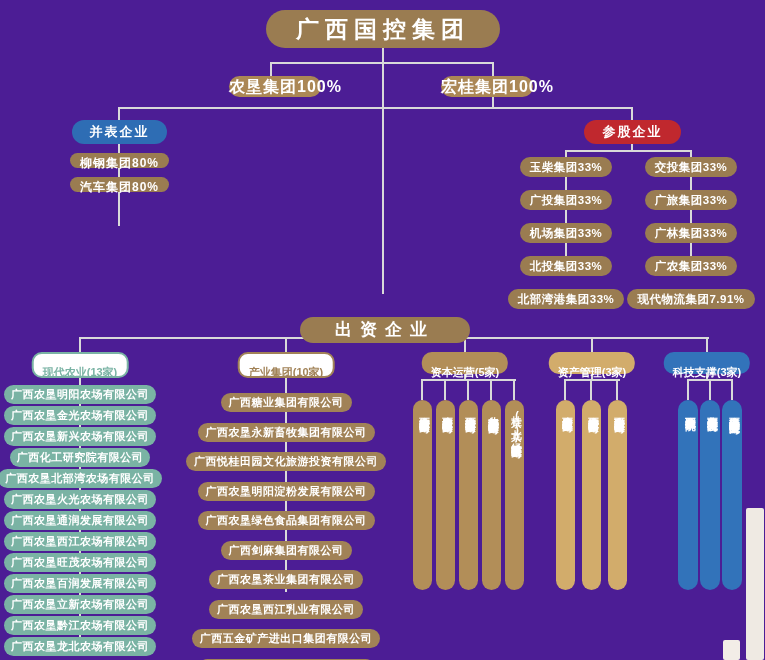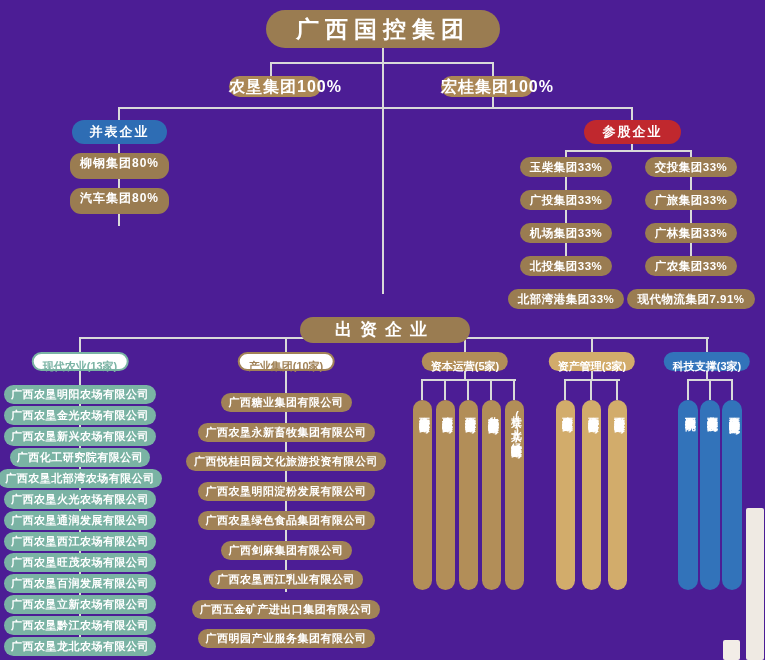--- a/index.html
+++ b/index.html
@@ -19,28 +19,28 @@
           background:var(--label-gold);width:92px;}
   .branch.b0{left:229px;top:76px;} .branch.b1{left:441px;top:76px;}
   .consol-title{left:72px;top:120px;width:95px;height:24px;line-height:24px;
                 font-size:13px;letter-spacing:2px;background:var(--blue);}
   .equity-title{left:584px;top:120px;width:97px;height:24px;line-height:24px;
                 font-size:13px;letter-spacing:2px;background:var(--red);}
   .invested-title{left:300px;top:292px;width:170px;height:26px;line-height:26px;
                   font-size:17px;letter-spacing:8px;background:var(--root-brown);border-radius:13px;margin-top:25px;}
   .vcol{position:absolute;z-index:1;display:flex;flex-direction:column;align-items:center;}
   .consol-col{left:72px;top:153px;width:95px;gap:9px;}
-  .consol-col .item{background:var(--root-brown);height:26px;line-height:21px;font-size:12px;
+  .consol-col .item{background:var(--root-brown);height:15px;line-height:21px;font-size:12px;
         padding:0 10px;border-radius:11px;color:#fff;font-weight:bold;white-space:nowrap;letter-spacing:1px;}
   .eq-col{top:157px;width:100px;gap:13px;}
   .eq-col.c0{left:516px;} .eq-col.c1{left:641px;}
   .eq-col .item{background:var(--root-brown);height:20px;line-height:20px;font-size:11.5px;
         padding:0 10px;border-radius:10px;color:#fff;font-weight:bold;white-space:nowrap;letter-spacing:0.5px;}
   .cat-head{position:absolute;z-index:2;top:352px;transform:translateX(-50%);white-space:nowrap;
-        font-size:11px;font-weight:bold;border-radius:10px;padding:5px 9px;box-sizing:border-box;}
+        font-size:11px;font-weight:bold;border-radius:10px;padding:11px 9px;box-sizing:border-box;}
   .cat-head.fill{height:19px;line-height:19px;color:#fff;}
   .cat-head.outline{height:19px;line-height:15px;background:#fff;border-width:2px;border-style:solid;}
   .cat-head.h0{left:80px;border-color:var(--teal);color:var(--teal);}
   .cat-head.h1{left:286px;border-color:var(--industry-brown);color:var(--industry-brown);}
   .cat-head.h2{left:465px;background:var(--capital-gold);}
   .cat-head.h3{left:592px;background:var(--asset-gold);}
   .cat-head.h4{left:707px;background:var(--tech-blue);}
   .farm-col{left:0;top:385px;width:160px;gap:2px;}
   .farm-col .item{background:var(--teal);height:19px;line-height:19px;font-size:11px;padding:0 7px;
         border-radius:10px;color:#fff;font-weight:bold;white-space:nowrap;letter-spacing:0.5px;}
@@ -150,20 +150,21 @@
       <div class="item">广西农垦黔江农场有限公司</div>
       <div class="item">广西农垦龙北农场有限公司</div>
     </div>
   <div class="vcol ind-col">
       <div class="item">广西糖业集团有限公司</div>
       <div class="item">广西农垦永新畜牧集团有限公司</div>
       <div class="item">广西悦桂田园文化旅游投资有限公司</div>
       <div class="item">广西农垦明阳淀粉发展有限公司</div>
       <div class="item">广西农垦绿色食品集团有限公司</div>
       <div class="item">广西剑麻集团有限公司</div>
+      <div class="item">广西农垦茶业集团有限公司</div>
       <div class="item">广西农垦西江乳业有限公司</div>
       <div class="item">广西五金矿产进出口集团有限公司</div>
       <div class="item">广西明园产业服务集团有限公司</div>
     </div>
 
   <div class="hcol cap-col">
       <div class="item">广西宏桂资本运营集团有限公司</div>
       <div class="item">广西农垦资本管理集团有限公司</div>
       <div class="item">广西产投资本运营集团有限公司</div>
       <div class="item">北部湾产权交易所集团股份有限公司</div>

